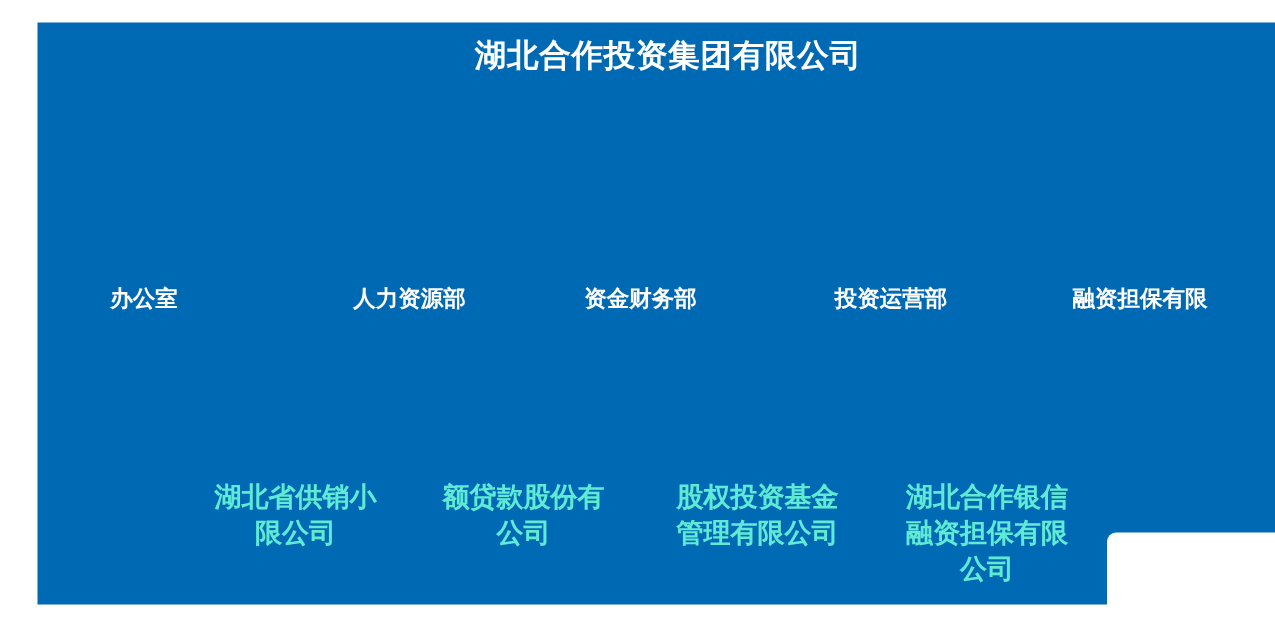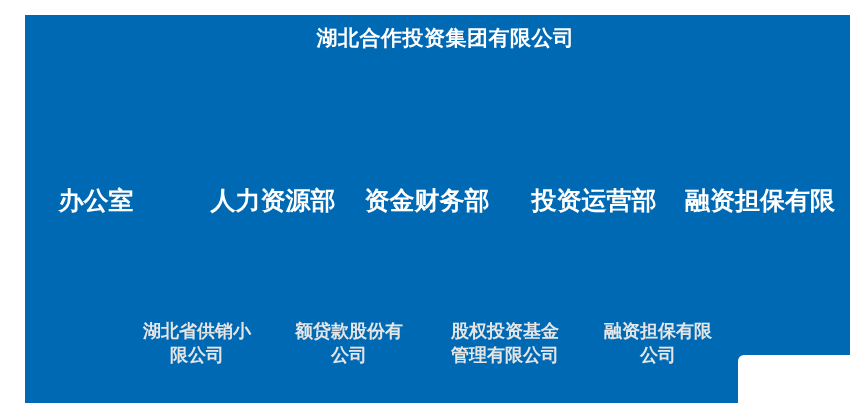--- a/index.html
+++ b/index.html
@@ -34,37 +34,37 @@
     font-weight: bold;
     line-height: 24px;
     letter-spacing: 0.5px;
     white-space: nowrap;
   }
   .dept-label {
     position: absolute;
     top: 174px;
     transform: translateX(-50%);
     color: #ffffff;
-    font-size: 25px;
+    font-size: 15px;
     font-weight: bold;
     line-height: 22px;
     white-space: nowrap;
   }
   .dept-0 { left: 71px; }
   .dept-1 { left: 248px; }
   .dept-2 { left: 402px; }
   .dept-3 { left: 569px; }
   .dept-4 { left: 735px; }
   .subsidiary-node {
     position: absolute;
     top: 304px;
     transform: translateX(-50%);
     width: 140px;
     text-align: center;
-    color: #e5e5e5;
+    color: #5eead4;
     font-size: 18px;
     font-weight: bold;
     line-height: 24px;
   }
   .sub-0 { left: 172px; }
   .sub-1 { left: 324px; }
   .sub-2 { left: 480px; }
   .sub-3 { left: 633px; }
   .subsidiary-line {
     display: block;
@@ -102,19 +102,20 @@
     <span class="subsidiary-line">额贷款股份有</span>
     <span class="subsidiary-line">公司</span>
   </div>
 
   <div class="subsidiary-node sub-2">
     <span class="subsidiary-line">股权投资基金</span>
     <span class="subsidiary-line">管理有限公司</span>
   </div>
 
   <div class="subsidiary-node sub-3">
+    <span class="subsidiary-line">湖北合作银信</span>
     <span class="subsidiary-line">融资担保有限</span>
     <span class="subsidiary-line">公司</span>
   </div>
 
 </div>
 
 <div class="corner-notch"></div>
 
 </body></html>

